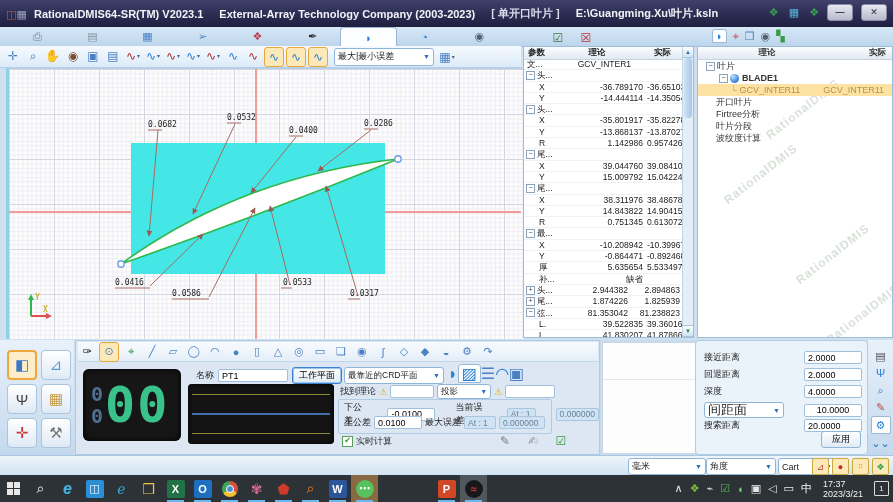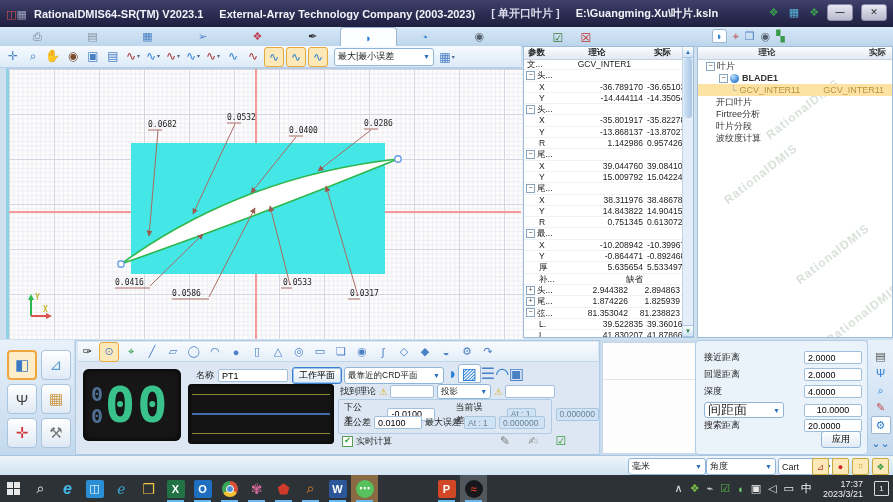--- a/index.html
+++ b/index.html
@@ -159,21 +159,21 @@
   .task-btn .uline{position:absolute;bottom:0;left:5px;right:5px;height:2px;background:#6ab8f0;}
   .start-flag{display:grid;grid-template-columns:6px 6px;grid-auto-rows:6px;gap:1px;}
   .start-flag div{background:#e8e8e8;}
   .chrome-ball{width:16px;height:16px;border-radius:50%;
     background:conic-gradient(#d94f37 0 33%,#f2c232 33% 66%,#3aa757 66% 100%);position:relative;}
   .chrome-ball:after{content:"";position:absolute;left:4px;top:4px;width:8px;height:8px;border-radius:50%;
     background:#4a8cd8;border:1px solid #fff;box-sizing:border-box;}
   .spacer{width:55px;}
   .tray{margin-left:auto;display:flex;align-items:center;gap:7px;padding-right:4px;}
   .tray .ticon{font-size:11px;}
-  .clock{text-align:right;font-size:9px;line-height:10px;color:#f0f0f0;margin:0 4px;}
+  .clock{font-size:9px;line-height:10px;color:#f0f0f0;margin:0 4px;}
   .notif{width:13px;height:13px;border:1px solid #dcdcdc;border-radius:1px;position:relative;font-size:8px;
     display:flex;align-items:center;justify-content:center;color:#eee;}
 </style>
 </head>
 <body>
 
 <div class="app">
 
   <div class="titlebar">
     <span class="logo"><span class="title-tool"><span style="color: rgb(208, 80, 80);">◫</span></span><span class="title-tool"><span style="color: rgb(154, 160, 184);">▦</span></span></span>

